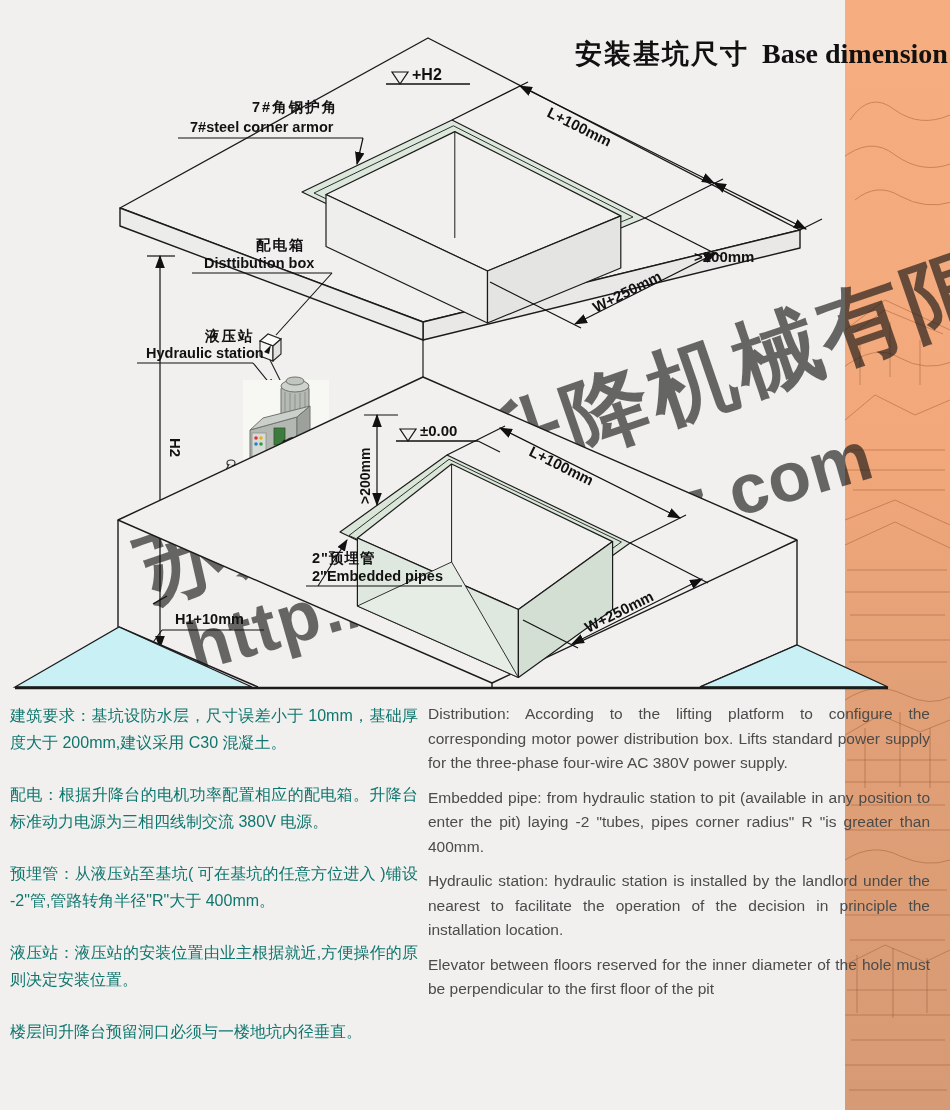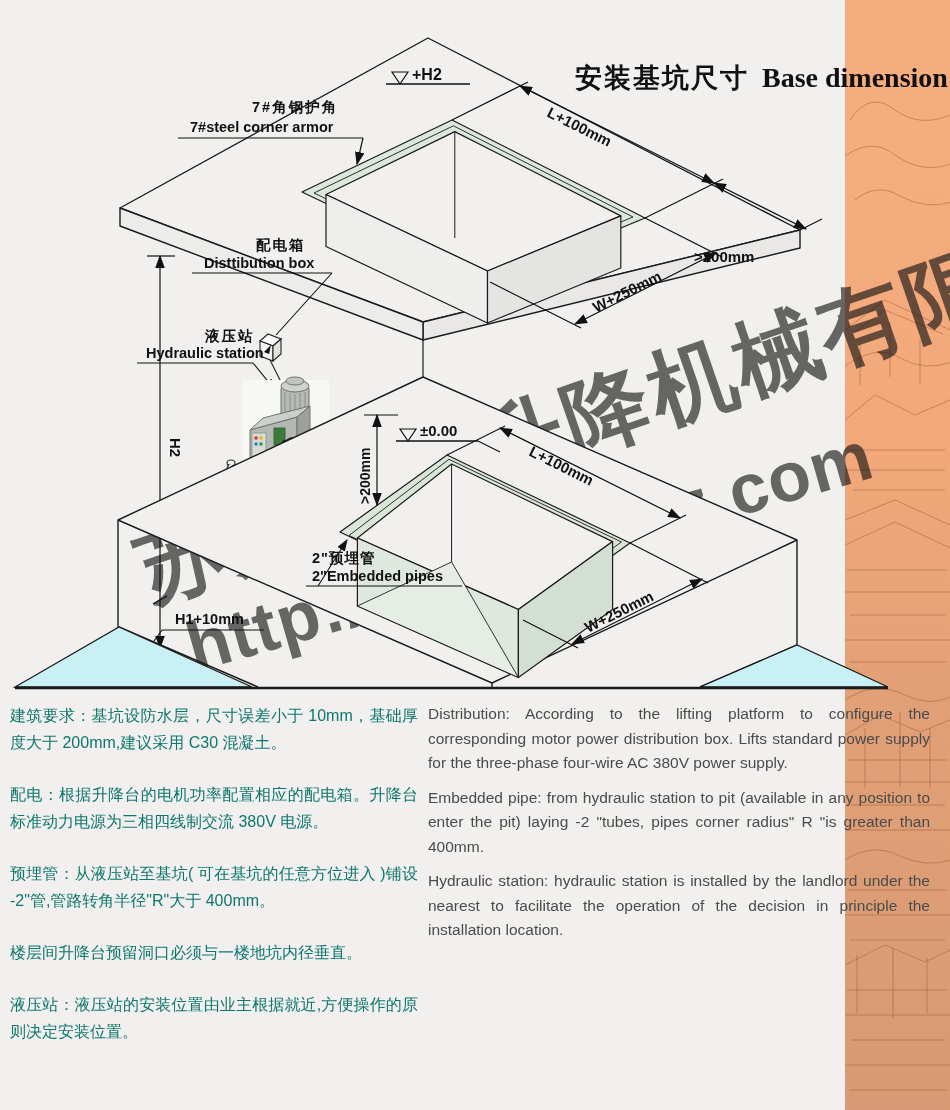--- a/index.html
+++ b/index.html
@@ -10,21 +10,21 @@
   }
   
   .band{
     position:absolute;left:845px;top:0;width:105px;height:1110px;
     background:linear-gradient(180deg,#f6ae80 0%,#f2a87a 40%,#e2a077 62%,#d69a74 100%);
     z-index:1;
   }
   .band svg{position:absolute;left:0;top:0;}
   
   .title{
-    position:absolute;left:575px;top:60px;z-index:6;white-space:nowrap;
+    position:absolute;left:575px;top:36px;z-index:6;white-space:nowrap;
     display:flex;align-items:baseline;gap:13px;
   }
   .title .zh{font-size:27px;font-weight:bold;color:#111;letter-spacing:2px;font-family:"Liberation Serif",serif;}
   .title .en{font-size:28px;font-weight:bold;color:#111;font-family:"Liberation Serif",serif;}
   
   svg.drawing{position:absolute;left:0;top:0;z-index:4;}
   svg.drawing text{font-family:"Liberation Sans",sans-serif;fill:#111;}
   .wm{fill:#cbcbc7;opacity:.62;font-weight:bold;}
   
   .notes-zh{
@@ -266,21 +266,22 @@
     <polygon points="15,687 252,687 119,627" fill="#c9f0f5"></polygon>
     <polygon points="700,687 888,687 797,645" fill="#c9f0f5"></polygon>
     <line x1="15" y1="688" x2="888" y2="688" stroke-width="2.6"></line>
   </g>
 </svg>
 
 <div class="notes-zh">
   <p>建筑要求：基坑设防水层，尺寸误差小于 10mm，基础厚度大于 200mm,建议采用 C30 混凝土。</p>
   <p>配电：根据升降台的电机功率配置相应的配电箱。升降台标准动力电源为三相四线制交流 380V 电源。</p>
   <p>预埋管：从液压站至基坑( 可在基坑的任意方位进入 )铺设 -2"管,管路转角半径"R"大于 400mm。</p>
+  <p>液压站：液压站的安装位置由业主根据就近,方便操作的原则决定安装位置。</p>
   <p>楼层间升降台预留洞口必须与一楼地坑内径垂直。</p>
-  <p>液压站：液压站的安装位置由业主根据就近,方便操作的原则决定安装位置。</p>
 </div>
 
 <div class="notes-en">
   <p>Distribution: According to the lifting platform to configure the corresponding motor power distribution box. Lifts standard power supply for the three-phase four-wire AC 380V power supply.</p>
   <p>Embedded pipe: from hydraulic station to pit (available in any position to enter the pit) laying -2 "tubes, pipes corner radius" R "is greater than 400mm.</p>
   <p>Hydraulic station: hydraulic station is installed by the landlord under the nearest to facilitate the operation of the decision in principle the installation location.</p>
+  <p>Elevator between floors reserved for the inner diameter of the hole must be perpendicular to the first floor of the pit</p>
 </div>
 
 </body></html>

